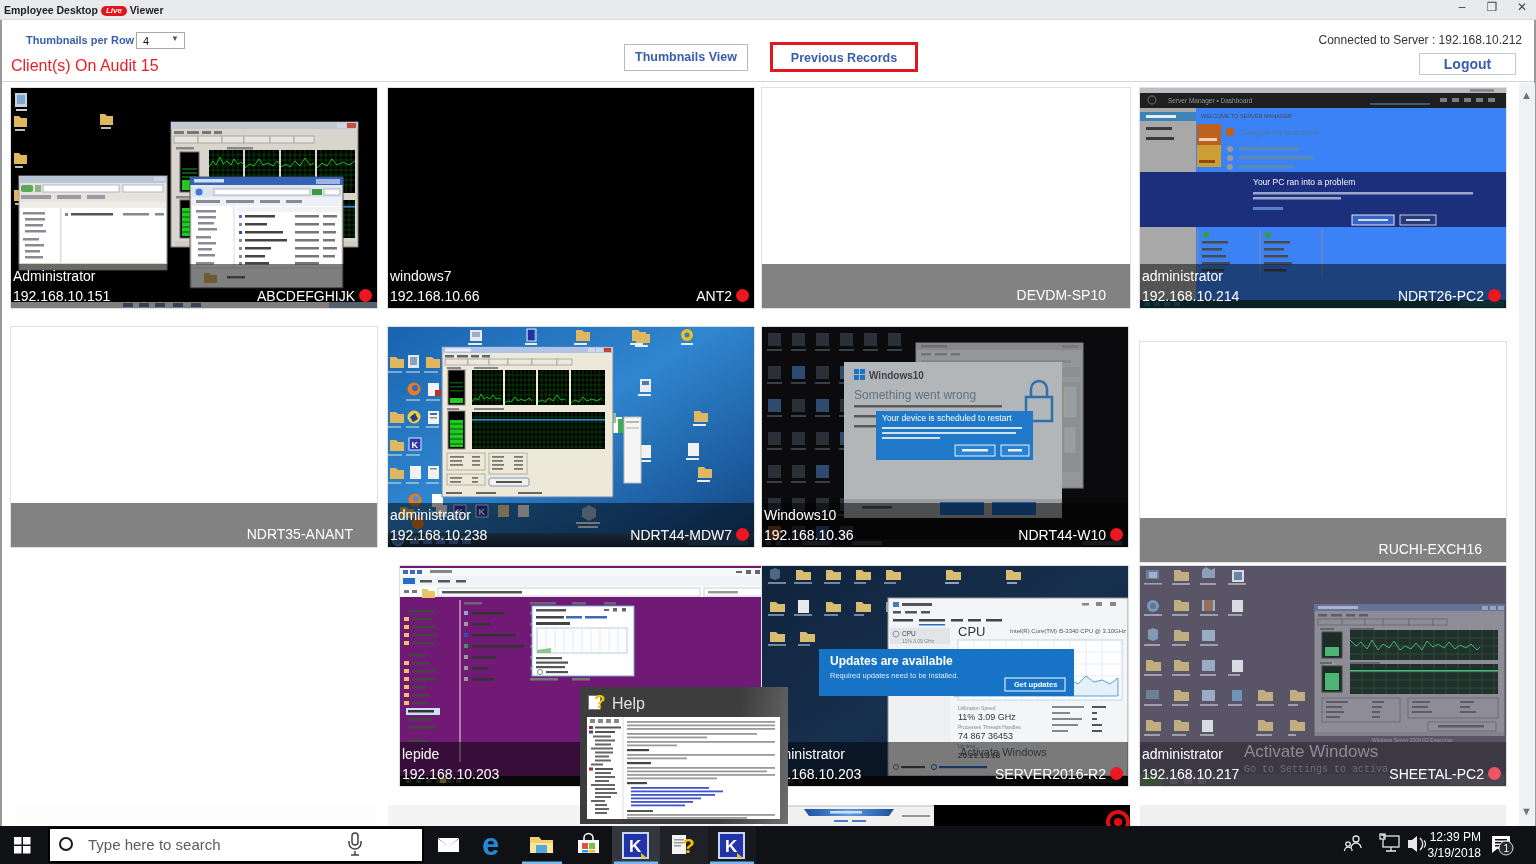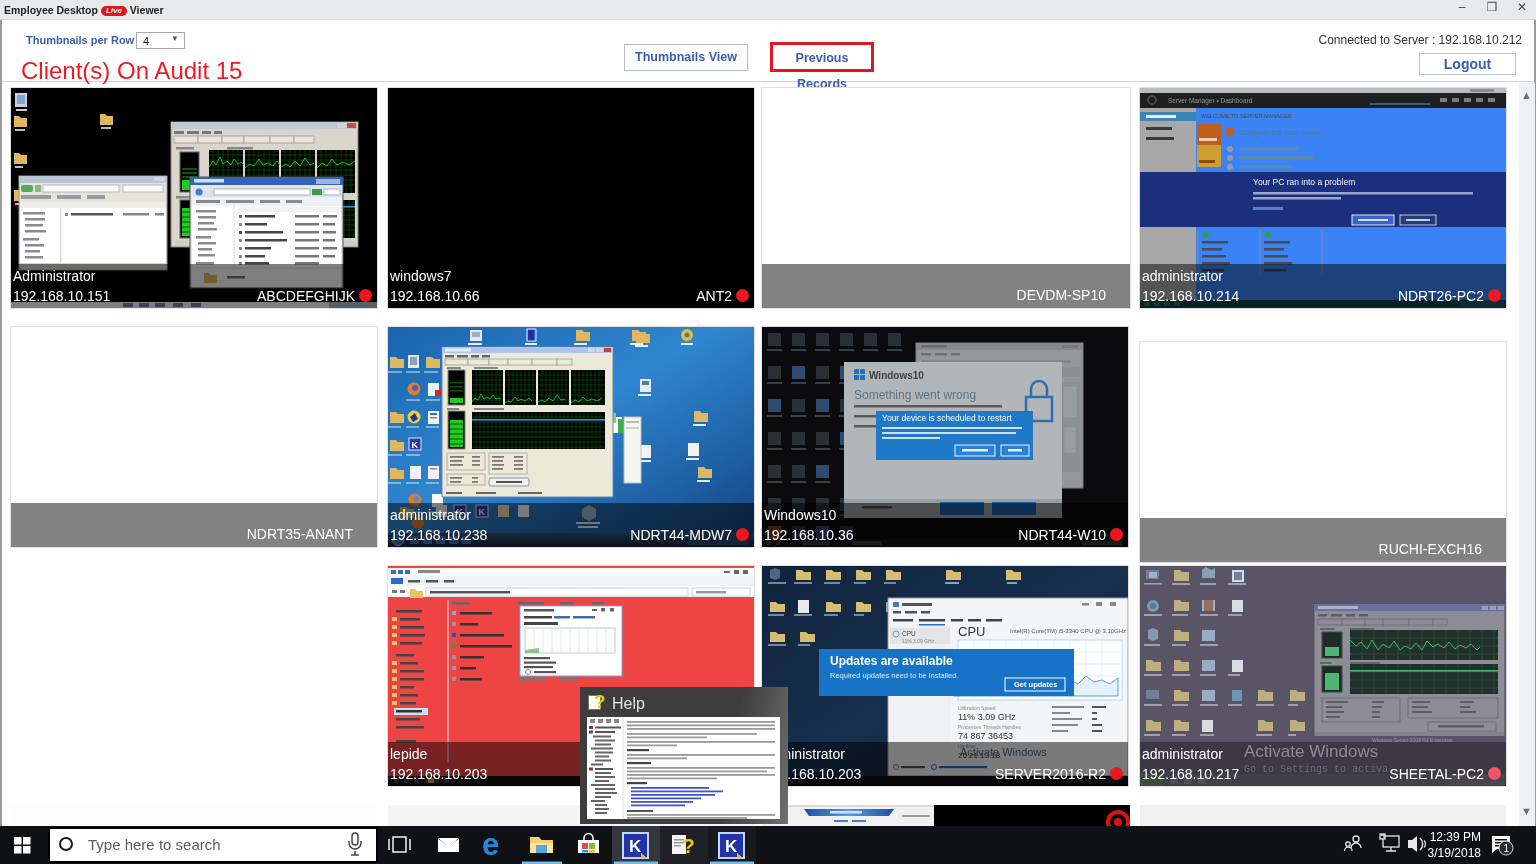--- a/index.html
+++ b/index.html
@@ -16,21 +16,21 @@
   font-weight:bold; font-style:italic; border-radius:5px; padding:0.5px 5px 1px 5px;
   vertical-align:1px; }
 .winbtn { top:0px; width:14px; height:16px; color:#444; font-size:12px; text-align:center; }
 
 
 #toolbar { left:2px; top:21px; width:1532px; height:61px; background:#fff;
   border-bottom:1px solid #d4d4d4; }
 .bluelbl { color:#3a5dae; font-weight:bold; font-size:11px; }
 #combo { left:136px; top:32px; width:49px; height:17px; border:1px solid #a8a8a8;
   background:#fff; font-size:11px; color:#111; }
-#audit { left:21px; top:57px; font-size:24px; color:#ed1c24; }
+#audit { left:11px; top:57px; font-size:16px; color:#ed1c24; }
 .btn { background:#fff; border:1px solid #b4bcc4; color:#3a5dae; font-weight:bold;
   font-size:12.5px; text-align:center; }
 
 
 .thumb { width:366px; height:220px; overflow:hidden; outline:1px solid #e0e0e0; }
 .band { position:absolute; left:0; bottom:0; width:100%; height:44px;
   background:rgba(0,0,0,0.5); }
 .graybar { position:absolute; left:0; bottom:0; width:100%; height:44px; background:#828282; }
 .uname { position:absolute; left:2px; bottom:24px; color:#fff; font-size:14px; }
 .iptxt { position:absolute; left:2px; bottom:4px; color:#fff; font-size:14px; }
@@ -38,21 +38,21 @@
 .dot { position:absolute; right:5px; bottom:6px; width:13px; height:13px;
   border-radius:50%; background:#ee1620; }
 .cnameoff { position:absolute; right:24px; bottom:5px; color:#fff; font-size:14px; }
 
 
 #sbar { left:1519px; top:83px; width:16px; height:743px; background:#f0f1f4; }
 .sarrow { left:2px; width:12px; height:12px; }
 
 
 #taskbar { left:0; top:826px; width:1536px; height:38px; background:#101114; }
-#searchbox { left:48px; top:827px; width:330px; height:36px; background:#fff;
+#searchbox { left:48px; top:827px; width:376px; height:36px; background:#fff;
   border:2px solid #000; }
 </style>
 </head>
 <body>
 <div id="screen">
 
 <div class="abs" style="left:0;top:0;width:2px;height:826px;background:#9a9a9a;"></div>
 <div class="abs" style="left:1534px;top:0;width:2px;height:826px;background:#9a9a9a;"></div>
 
 <div class="abs" id="titlebar"></div>
@@ -62,21 +62,21 @@
 <div class="abs winbtn" style="left:1515px;">✕</div>
 
 <div class="abs" id="toolbar"></div>
 <div class="abs bluelbl" style="left:26px;top:34px;">Thumbnails per Row</div>
 <div class="abs" id="combo">
       <span style="position:absolute;left:6px;top:2px;">4</span>
   <span style="position:absolute;right:5px;top:1px;color:#555;font-size:8px;">▼</span>
     </div>
 <div class="abs" id="audit">Client(s) On Audit 15</div>
 <div class="abs btn" style="left:624px;top:44px;width:124px;height:27px;line-height:25px;">Thumbnails View</div>
-<div class="abs btn" style="left:770px;top:42px;width:104px;height:30px;line-height:26px;border:3px solid #e0191f;">Previous Records</div>
+<div class="abs btn" style="left:770px;top:42px;width:148px;height:30px;line-height:26px;border:3px solid #e0191f;">Previous Records</div>
 <div class="abs" style="left:1248px;top:33px;width:274px;text-align:right;font-size:12px;color:#333;white-space:nowrap;">Connected to Server : 192.168.10.212</div>
 <div class="abs btn" style="left:1419px;top:53px;width:97px;height:22px;line-height:20px;border-color:#c0c8d8;font-size:14px;">Logout</div>
 
 <div class="abs thumb" style="left:11px;top:88px;background:#000;" id="t1">
 <svg width="366" height="220" style="position:absolute;left:0;top:0;">
 
   <rect x="4" y="5" width="12" height="14" fill="#c9d2dc"></rect>
         <rect x="6" y="7" width="8" height="9" fill="#7fa8d0"></rect>
   <rect x="5" y="21" width="11" height="2" fill="#cfcfcf"></rect>
   <g fill="#dfb760">
@@ -710,21 +710,21 @@
   <div class="cname">NDRT44-W10</div>
   <div class="dot"></div>
 </div>
 
 <div class="abs thumb" style="left:1140px;top:342px;background:#fff;">
   <div class="graybar"></div>
   <div class="cnameoff">RUCHI-EXCH16</div>
 </div>
 
 
-<div class="abs thumb" style="left:388px;top:566px;background:#ef4444;" id="t10">
+<div class="abs thumb" style="left:400px;top:566px;background:#701a75;" id="t10">
 <svg width="366" height="220" style="position:absolute;left:0;top:0;">
 
   <rect x="0" y="2" width="366" height="8" fill="#f6f8fa"></rect>
   <g fill="#3a6ab8">
           <rect x="3" y="4" width="5" height="4"></rect>
           <rect x="10" y="4" width="5" height="4"></rect>
           <rect x="17" y="4" width="5" height="4"></rect>
         </g>
   <rect x="30" y="4" width="22" height="3" fill="#888"></rect>
   <g fill="#666">

